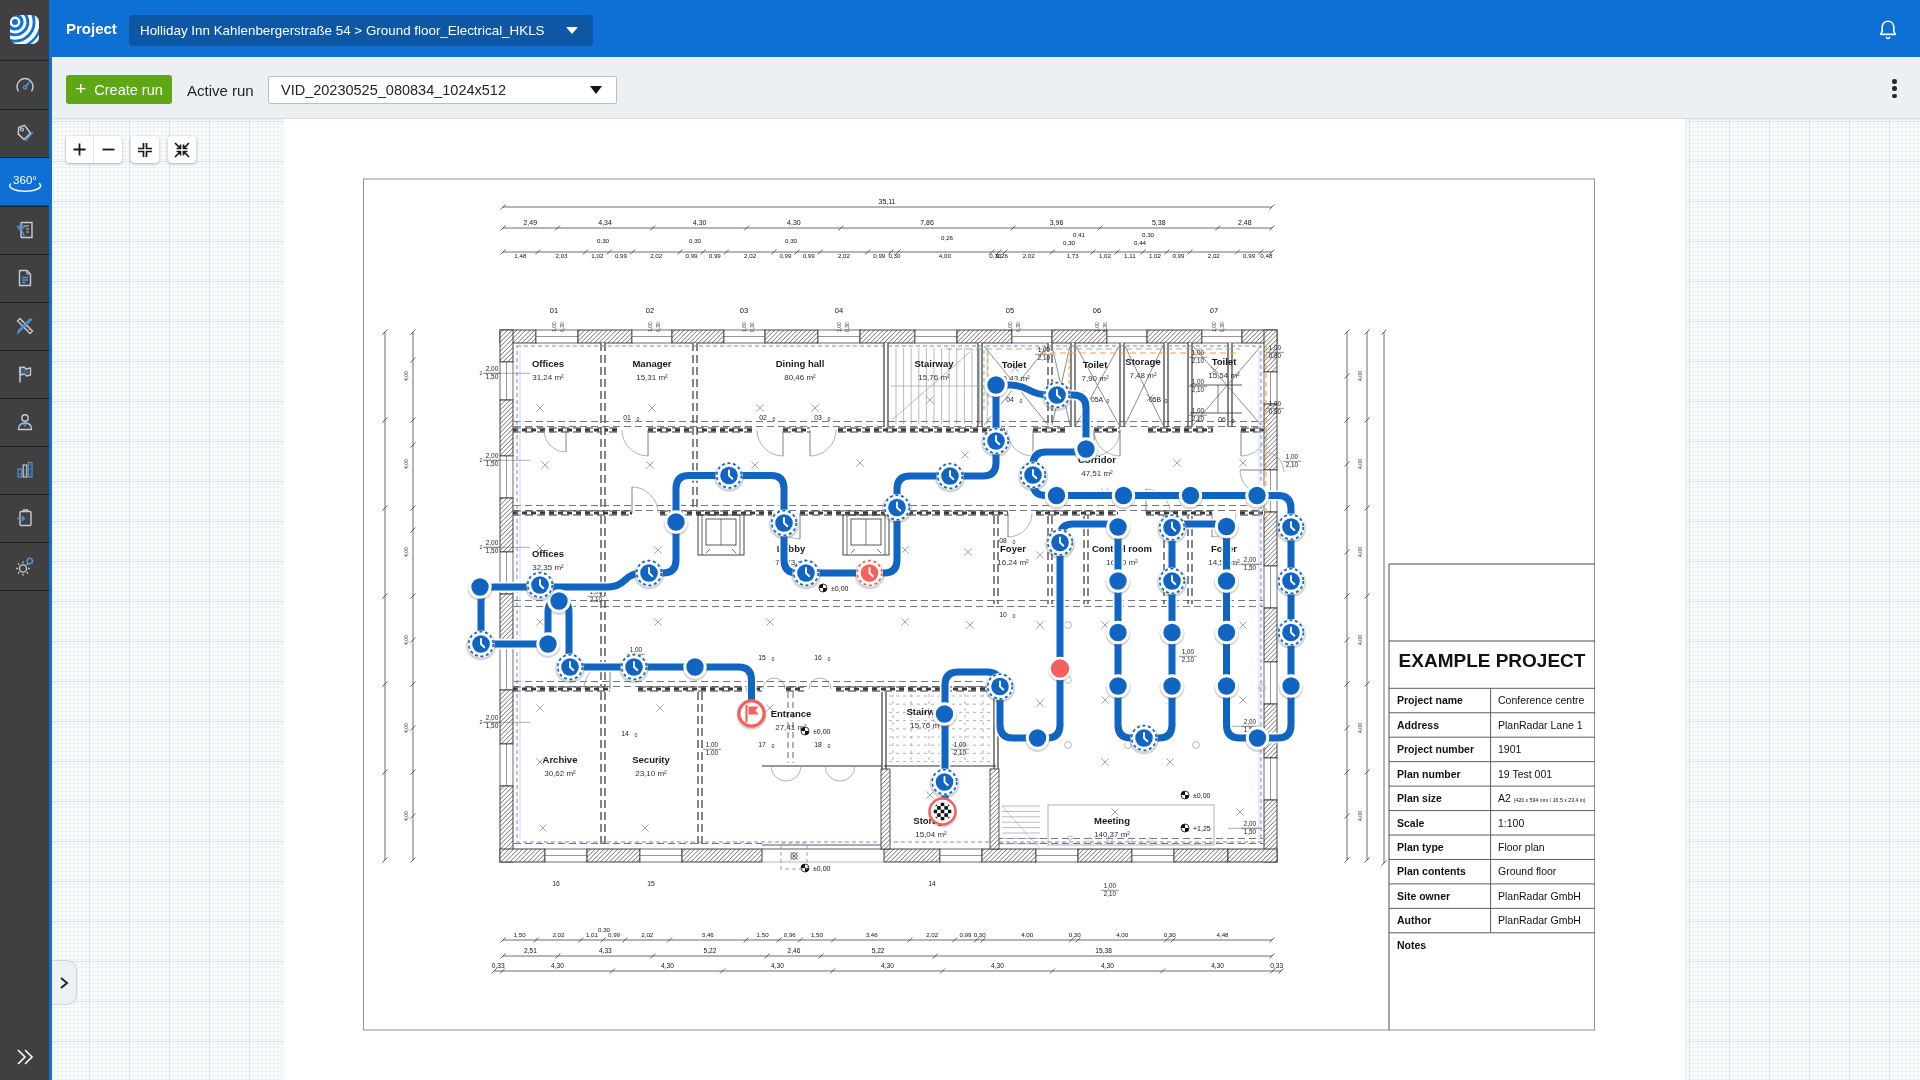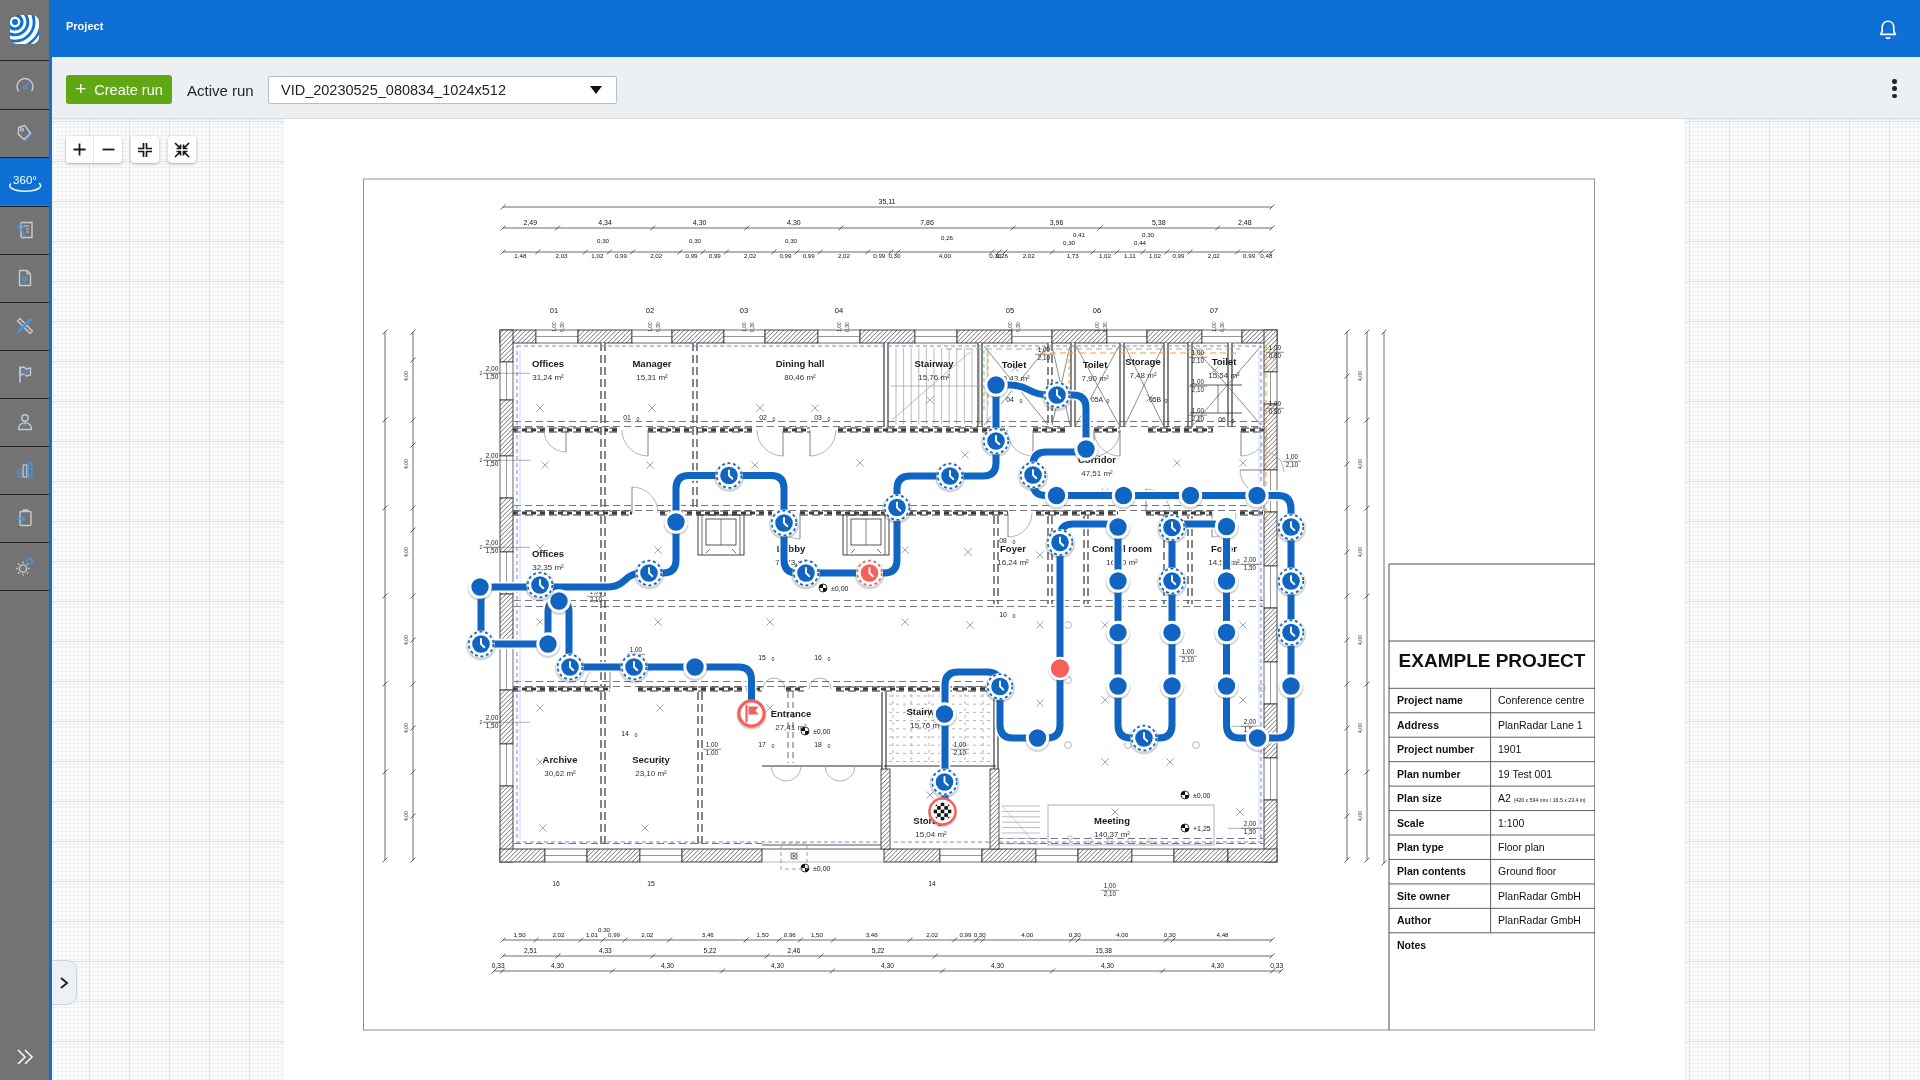--- a/index.html
+++ b/index.html
@@ -1,22 +1,22 @@
 <!DOCTYPE html>
 <html><head><meta charset="utf-8"><title>PlanRadar</title><style>
 *{margin:0;padding:0;box-sizing:border-box}
 html,body{width:1920px;height:1080px;overflow:hidden;font-family:"Liberation Sans",sans-serif;background:#fff}
-.sidebar{position:absolute;left:0;top:0;width:49px;height:1080px;background:#737373;z-index:30}
+.sidebar{position:absolute;left:0;top:0;width:49px;height:1080px;background:#404040;z-index:30}
 .bluestripe{position:absolute;left:49px;top:0;width:3px;height:1080px;background:#0e6fd4;z-index:31}
 .logo{position:absolute;left:10px;top:15px;width:29px;height:29px;border-radius:7px;background:#0e6fd4;overflow:hidden}
 .cell{position:absolute;left:0;width:49px;display:flex;align-items:center;justify-content:center;border-top:1px solid #1d232c}
 .cell.active{background:#0e6fd4}
 .expand{position:absolute;left:10px;top:1042px;width:30px;height:30px;display:flex;align-items:center;justify-content:center}
 .topbar{position:absolute;left:49px;top:0;width:1871px;height:57px;background:#0e6fd4;z-index:20}
-.projlbl{position:absolute;left:17px;top:20px;color:#fff;font-size:11px;font-weight:bold}
+.projlbl{position:absolute;left:17px;top:20px;color:#fff;font-size:15px;font-weight:bold}
 .crumb{position:absolute;left:80px;top:15px;width:464px;height:31px;background:#0d57a5;border-radius:4px;color:#fff;font-size:13.4px;display:flex;align-items:center;padding:0 11px;white-space:nowrap}
 .crumb .car{margin-left:auto;margin-right:4px;width:0;height:0;border-left:6px solid transparent;border-right:6px solid transparent;border-top:7px solid #fff}
 .bell{position:absolute;right:21px;top:18px}
 .toolbar{position:absolute;left:52px;top:57px;width:1868px;height:62px;background:#edf0f3;border-bottom:1px solid #d7dce1;z-index:20}
 .btn-green{position:absolute;left:14px;top:18px;width:106px;height:29px;background:#5fa713;border-radius:3px;color:#fff;font-size:14.5px;display:flex;align-items:center;justify-content:center}
 .btn-green .plus{font-size:19px;margin-right:8px;font-weight:400;margin-top:-2px}
 .activelbl{position:absolute;left:135px;top:25px;font-size:15px;font-weight:normal;color:#20262e}
 .select{position:absolute;left:216px;top:19px;width:349px;height:28px;background:#fff;border:1px solid #b9c0c7;border-radius:2px;font-size:14.5px;color:#20262e;display:flex;align-items:center;padding:8px 12px}
 .select .car{position:absolute;right:14px;width:0;height:0;border-left:6.5px solid transparent;border-right:6.5px solid transparent;border-top:8px solid #111}
 .kebab{position:absolute;right:23px;top:22px;width:5px}
@@ -1074,20 +1074,21 @@
       <rect x="944.3000000000001" y="806.1" width="3.6" height="3.6" fill="#111"></rect>
       <rect x="944.3000000000001" y="813.3000000000001" width="3.6" height="3.6" fill="#111"></rect>
       <rect x="947.9000000000001" y="802.5" width="3.6" height="3.6" fill="#111"></rect>
       <rect x="947.9000000000001" y="809.7" width="3.6" height="3.6" fill="#111"></rect>
       <rect x="947.9000000000001" y="816.9000000000001" width="3.6" height="3.6" fill="#111"></rect>
     </g>
 </svg>
 
 <div class="topbar">
   <div class="projlbl">Project</div>
+  <div class="crumb">Holliday Inn Kahlenbergerstraße 54 &gt; Ground floor_Electrical_HKLS<span class="car"></span></div>
   <svg class="bell" width="22" height="24" viewBox="0 0 22 24">
       <path d="M 11,3.2 C 7.4,3.2 5.2,5.8 5.2,9.4 L 5.2,13.5 L 3.6,16.4 L 18.4,16.4 L 16.8,13.5 L 16.8,9.4 C 16.8,5.8 14.6,3.2 11,3.2 Z" stroke="#fff" stroke-width="1.6" fill="none" stroke-linejoin="round"></path>
       <path d="M 9,19.2 A 2.2 2.2 0 0 0 13,19.2" stroke="#fff" stroke-width="1.6" fill="none"></path>
     </svg>
 </div>
 
 <div class="toolbar">
   <div class="btn-green"><span class="plus">+</span>Create run</div>
   <div class="activelbl">Active run</div>
   <div class="select">VID_20230525_080834_1024x512<span class="car"></span></div>

